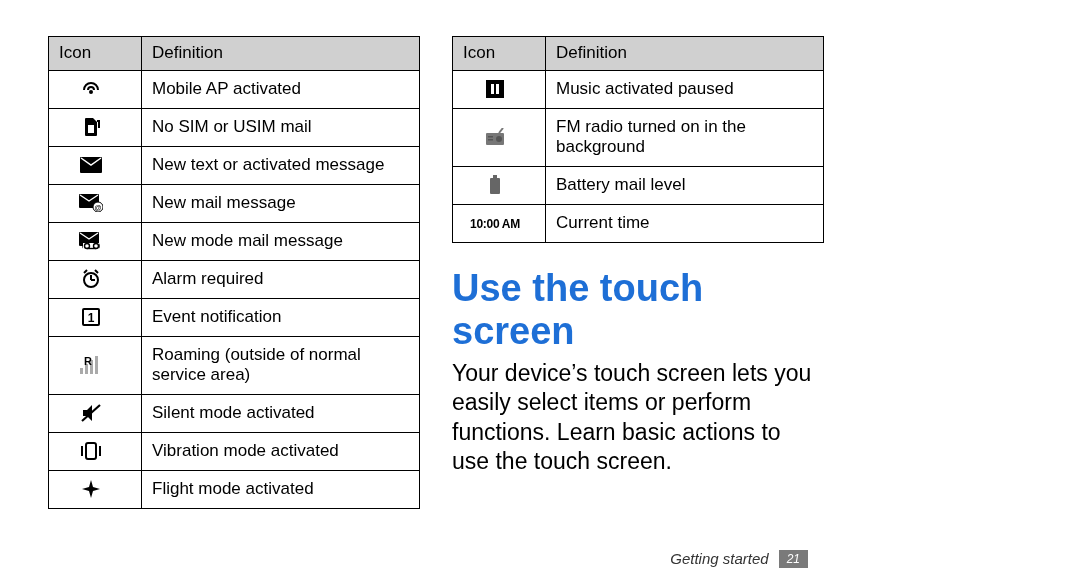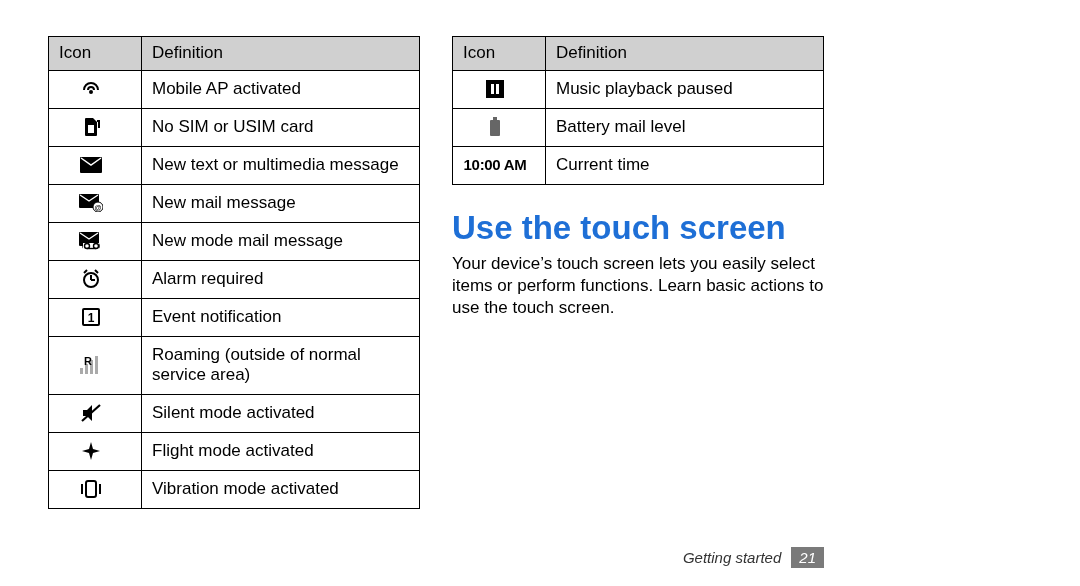--- a/index.html
+++ b/index.html
@@ -6,26 +6,26 @@
   .page{width:872px;height:586px;position:relative;box-sizing:border-box;padding:36px 48px 0 48px;display:flex;gap:32px;}
   .col{flex:1;min-width:0;}
   table{width:100%;border-collapse:collapse;font-size:17px;}
   th{background:#d0d0d0;font-weight:400;text-align:left;padding:6px 10px 7px 10px;border:1px solid #000;}
   td{padding:8px 18px 9px 10px;border-bottom:1px solid #000;}
   td.icon-cell{width:60px;text-align:center;border-right:1px solid #000;vertical-align:middle;}
   table{border-left:none;border-right:none;border-top:1px solid #000;}
   th:first-child,td.icon-cell{border-left:1px solid #000;}
   th:last-child,td:last-child{border-right:1px solid #000;}
   svg{display:block;margin:0 auto;}
-  .time-icon{font-size:15px;font-weight:700;letter-spacing:-0.3px;}
-  h2.section-title{color:#1e6fd6;font-weight:700;font-size:33px;margin:24px 0 6px 0;}
-  p.body{font-size:17px;line-height:1.28;margin:0 0 8px 0;}
-  .footer{position:absolute;bottom:18px;right:48px;font-size:15px;display:flex;align-items:center;gap:10px;}
+  .time-icon{font-size:12px;font-weight:700;letter-spacing:-0.3px;}
+  h2.section-title{color:#1e6fd6;font-weight:700;font-size:38px;margin:24px 0 6px 0;}
+  p.body{font-size:23px;line-height:1.28;margin:0 0 8px 0;}
+  .footer{position:absolute;bottom:18px;right:64px;font-size:15px;display:flex;align-items:flex-start;gap:10px;}
   .footer .chapter{font-style:italic;color:#333;}
-  .footer .pagenum{background:#7a7a7a;color:#fff;padding:2px 8px;font-style:italic;font-size:15px;}
+  .footer .pagenum{background:#7a7a7a;color:#fff;padding:2px 8px;font-style:italic;font-size:12px;}
 </style>
 </head>
 <body>
 
 <div class="page">
   <div class="col">
     <table>
       <thead>
         <tr>
           <th style="width:72px">Icon</th>
@@ -45,30 +45,30 @@
           </tr>
           <tr>
             <td class="icon-cell">
               <svg width="18" height="20">
                 <path d="M4 1h7l4 4v13a1 1 0 0 1-1 1H4a1 1 0 0 1-1-1V2a1 1 0 0 1 1-1z" fill="#000"></path>
                 <rect x="6" y="8" width="6" height="8" fill="#fff"></rect>
                 <rect x="16" y="3" width="3" height="8" fill="#000"></rect>
                 <rect x="15" y="3" width="5" height="2" fill="#000"></rect>
               </svg>
             </td>
-            <td>No SIM or USIM card</td>
+            <td>No SIM or USIM mail</td>
           </tr>
           <tr>
             <td class="icon-cell">
               <svg width="22" height="16">
                 <rect x="0" y="0" width="22" height="16" rx="1" fill="#000"></rect>
                 <path d="M1 1l10 7L21 1" stroke="#fff" stroke-width="1.5" fill="none"></path>
               </svg>
             </td>
-            <td>New text or multimedia message</td>
+            <td>New text or activated message</td>
           </tr>
           <tr>
             <td class="icon-cell">
               <svg width="24" height="18">
                 <rect x="0" y="0" width="20" height="14" rx="1" fill="#000"></rect>
                 <path d="M1 1l9 6 9-6" stroke="#fff" stroke-width="1.3" fill="none"></path>
                 <circle cx="19" cy="13" r="5" fill="#fff" stroke="#000"></circle>
                 <text x="19" y="16" font-size="7" text-anchor="middle" font-weight="700">@</text>
               </svg>
             </td>
@@ -127,35 +127,35 @@
             <td class="icon-cell">
               <svg width="20" height="20">
                 <path d="M2 7h4l5-5v16l-5-5H2z" fill="#000"></path>
                 <line x1="1" y1="18" x2="19" y2="2" stroke="#000" stroke-width="2.2"></line>
               </svg>
             </td>
             <td>Silent mode activated</td>
           </tr>
           <tr>
             <td class="icon-cell">
-              <svg width="20" height="20">
-                <path d="M10 1l2 7 7 2-7 2-2 7-2-7-7-2 7-2z" fill="#000"></path>
-              </svg>
-            </td>
-            <td>Flight mode activated</td>
-          </tr>
-          <tr>
-            <td class="icon-cell">
               <svg width="22" height="18">
                 <rect x="6" y="1" width="10" height="16" rx="2" fill="none" stroke="#000" stroke-width="2"></rect>
                 <line x1="2" y1="4" x2="2" y2="14" stroke="#000" stroke-width="2"></line>
                 <line x1="20" y1="4" x2="20" y2="14" stroke="#000" stroke-width="2"></line>
               </svg>
             </td>
             <td>Vibration mode activated</td>
+          </tr>
+          <tr>
+            <td class="icon-cell">
+              <svg width="20" height="20">
+                <path d="M10 1l2 7 7 2-7 2-2 7-2-7-7-2 7-2z" fill="#000"></path>
+              </svg>
+            </td>
+            <td>Flight mode activated</td>
           </tr>
         </tbody>
     </table>
   </div>
 
   <div class="col">
     <table>
       <thead>
         <tr>
           <th style="width:72px">Icon</th>
@@ -164,21 +164,33 @@
       </thead>
       <tbody id="right-body">
           <tr>
             <td class="icon-cell">
               <svg width="18" height="18">
                 <rect width="18" height="18" fill="#000"></rect>
                 <rect x="5" y="4" width="3" height="10" fill="#fff"></rect>
                 <rect x="10" y="4" width="3" height="10" fill="#fff"></rect>
               </svg>
             </td>
-            <td>Music playback paused</td>
+            <td>Music activated paused</td>
+          </tr>
+          <tr>
+            <td class="icon-cell">
+              <svg width="20" height="18">
+                <rect x="1" y="5" width="18" height="12" rx="1" fill="#777"></rect>
+                <line x1="14" y1="5" x2="18" y2="0" stroke="#777" stroke-width="2"></line>
+                <circle cx="14" cy="11" r="3" fill="#555"></circle>
+                <rect x="3" y="8" width="5" height="1.5" fill="#555"></rect>
+                <rect x="3" y="11" width="5" height="1.5" fill="#555"></rect>
+              </svg>
+            </td>
+            <td>FM radio turned on in the background</td>
           </tr>
           <tr>
             <td class="icon-cell">
               <svg width="14" height="20">
                 <rect x="2" y="3" width="10" height="16" rx="1" fill="#666"></rect>
                 <rect x="5" y="0" width="4" height="3" fill="#666"></rect>
               </svg>
             </td>
             <td>Battery mail level</td>
           </tr>

